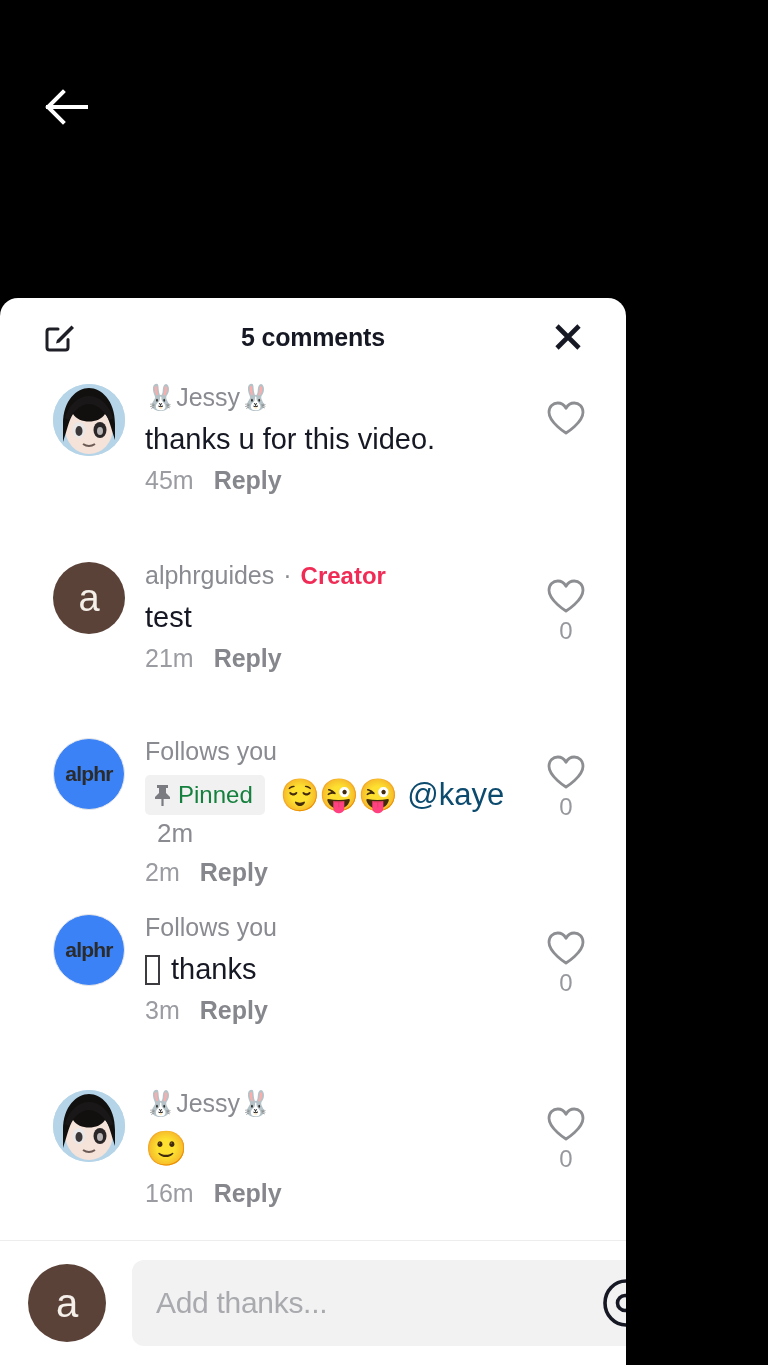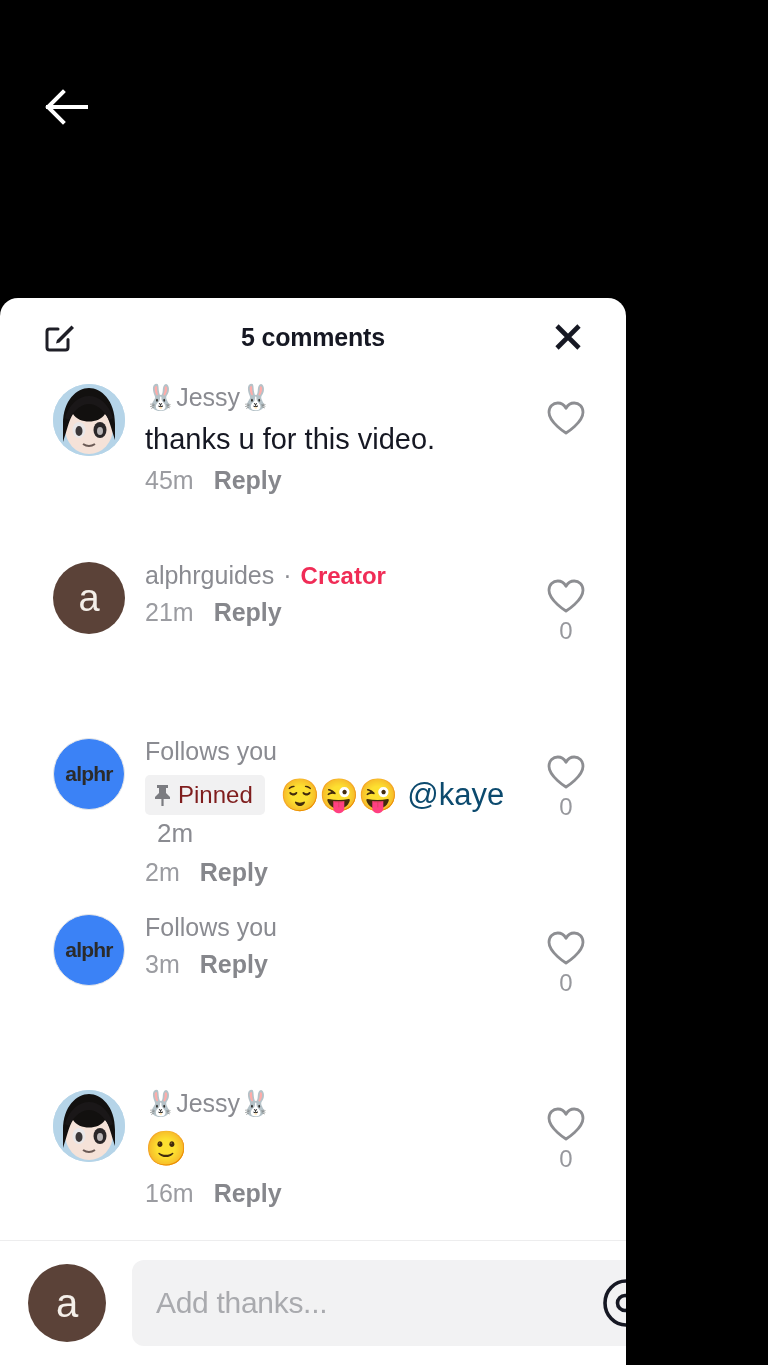--- a/index.html
+++ b/index.html
@@ -199,21 +199,21 @@
     vertical-align: -3px;
   }
 
   .pinned-badge {
     display: inline-flex;
     align-items: center;
     background: #f1f1f2;
     border-radius: 5px;
     padding: 4px 12px 4px 8px;
     margin-right: 16px;
-    color: #7f1d1d;
+    color: #15803d;
     font-size: 24px;
     gap: 6px;
   }
 
   .emoji-run {
     font-size: 32px;
     letter-spacing: -1px;
     margin-right: 10px;
     line-height: 1;
   }
@@ -395,20 +395,21 @@
       <div class="comment-row">
         <div class="avatar-wrap">
           <div class="avatar brown">a</div>
         </div>
         <div class="comment-body">
           <div class="comment-author">
             <span class="author-name">alphrguides</span>
             <span class="dot-sep">·</span>
             <span class="creator-tag">Creator</span>
           </div>
+          <div class="comment-text">test</div>
           <div class="comment-meta">
             <span class="meta-time">21m</span>
             <span class="meta-reply">Reply</span>
           </div>
         </div>
         <div class="like-col">
           <svg width="40" height="37" viewBox="0 0 40 37">
             <path d="M20 33 C20 33 3 22.5 3 12.2 C3 6.8 7 3 11.8 3 C15.2 3 18.2 5 20 8.2 C21.8 5 24.8 3 28.2 3 C33 3 37 6.8 37 12.2 C37 22.5 20 33 20 33 Z" fill="none" stroke="#8d8e92" stroke-width="2.8" stroke-linejoin="round"></path>
           </svg>
           <span class="like-count">0</span>
@@ -447,20 +448,24 @@
         </div>
       </div>
 
       <div class="comment-row">
         <div class="avatar-wrap">
           <div class="avatar alphr">alphr</div>
         </div>
         <div class="comment-body">
           <div class="comment-author">
             <span class="author-name">Follows you</span>
+          </div>
+          <div class="comment-text">
+            <span class="tofu"></span>
+            <span>thanks</span>
           </div>
           <div class="comment-meta">
             <span class="meta-time">3m</span>
             <span class="meta-reply">Reply</span>
           </div>
         </div>
         <div class="like-col">
           <svg width="40" height="37" viewBox="0 0 40 37">
             <path d="M20 33 C20 33 3 22.5 3 12.2 C3 6.8 7 3 11.8 3 C15.2 3 18.2 5 20 8.2 C21.8 5 24.8 3 28.2 3 C33 3 37 6.8 37 12.2 C37 22.5 20 33 20 33 Z" fill="none" stroke="#8d8e92" stroke-width="2.8" stroke-linejoin="round"></path>
           </svg>

